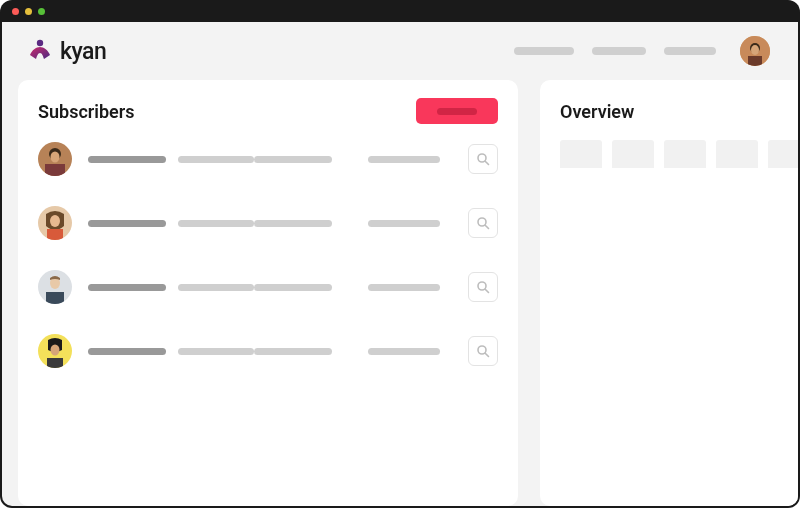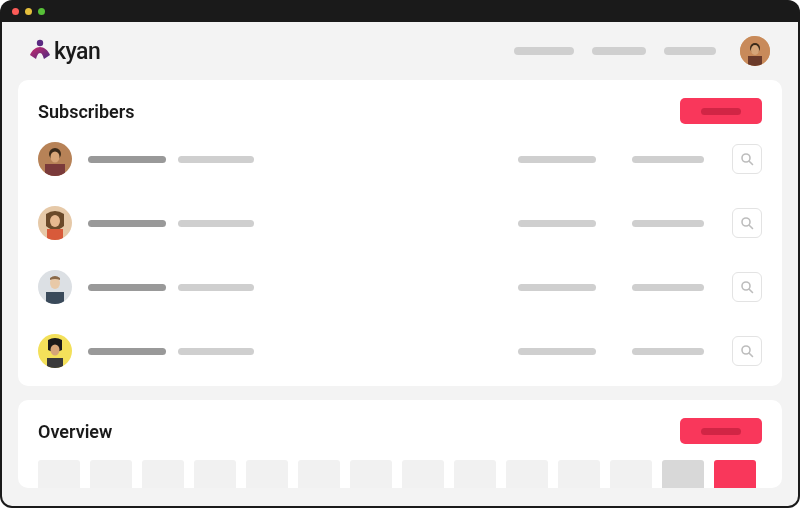--- a/index.html
+++ b/index.html
@@ -40,20 +40,21 @@
   flex-direction: column;
 }
 .header {
   display: flex;
   align-items: center;
   padding: 14px 28px 14px 24px;
 }
 .logo {
   display: flex;
   align-items: center;
+  gap: 6px;
   text-align: center;
 }
 .logo-mark svg { display: block; }
 .logo-text {
   font-size: 23px;
   font-weight: 500;
   color: #1a1a1a;
   letter-spacing: -0.5px;
 }
 .nav {
@@ -75,22 +76,22 @@
   background: #d9a36b;
   overflow: hidden;
   position: relative;
 }
 .avatar svg { width: 100%; height: 100%; display: block; }
 .content {
   flex: 1;
   padding: 0 16px 0 16px;
   overflow: hidden;
   display: flex;
-  flex-direction: column;
-  gap: 14px;
+  flex-direction: row;
+  gap: 22px;
 }
 .card {
   background: #fff;
   border-radius: 10px;
   padding: 18px 20px;
 }
 .card-header {
   display: flex;
   align-items: center;
   justify-content: space-between;

